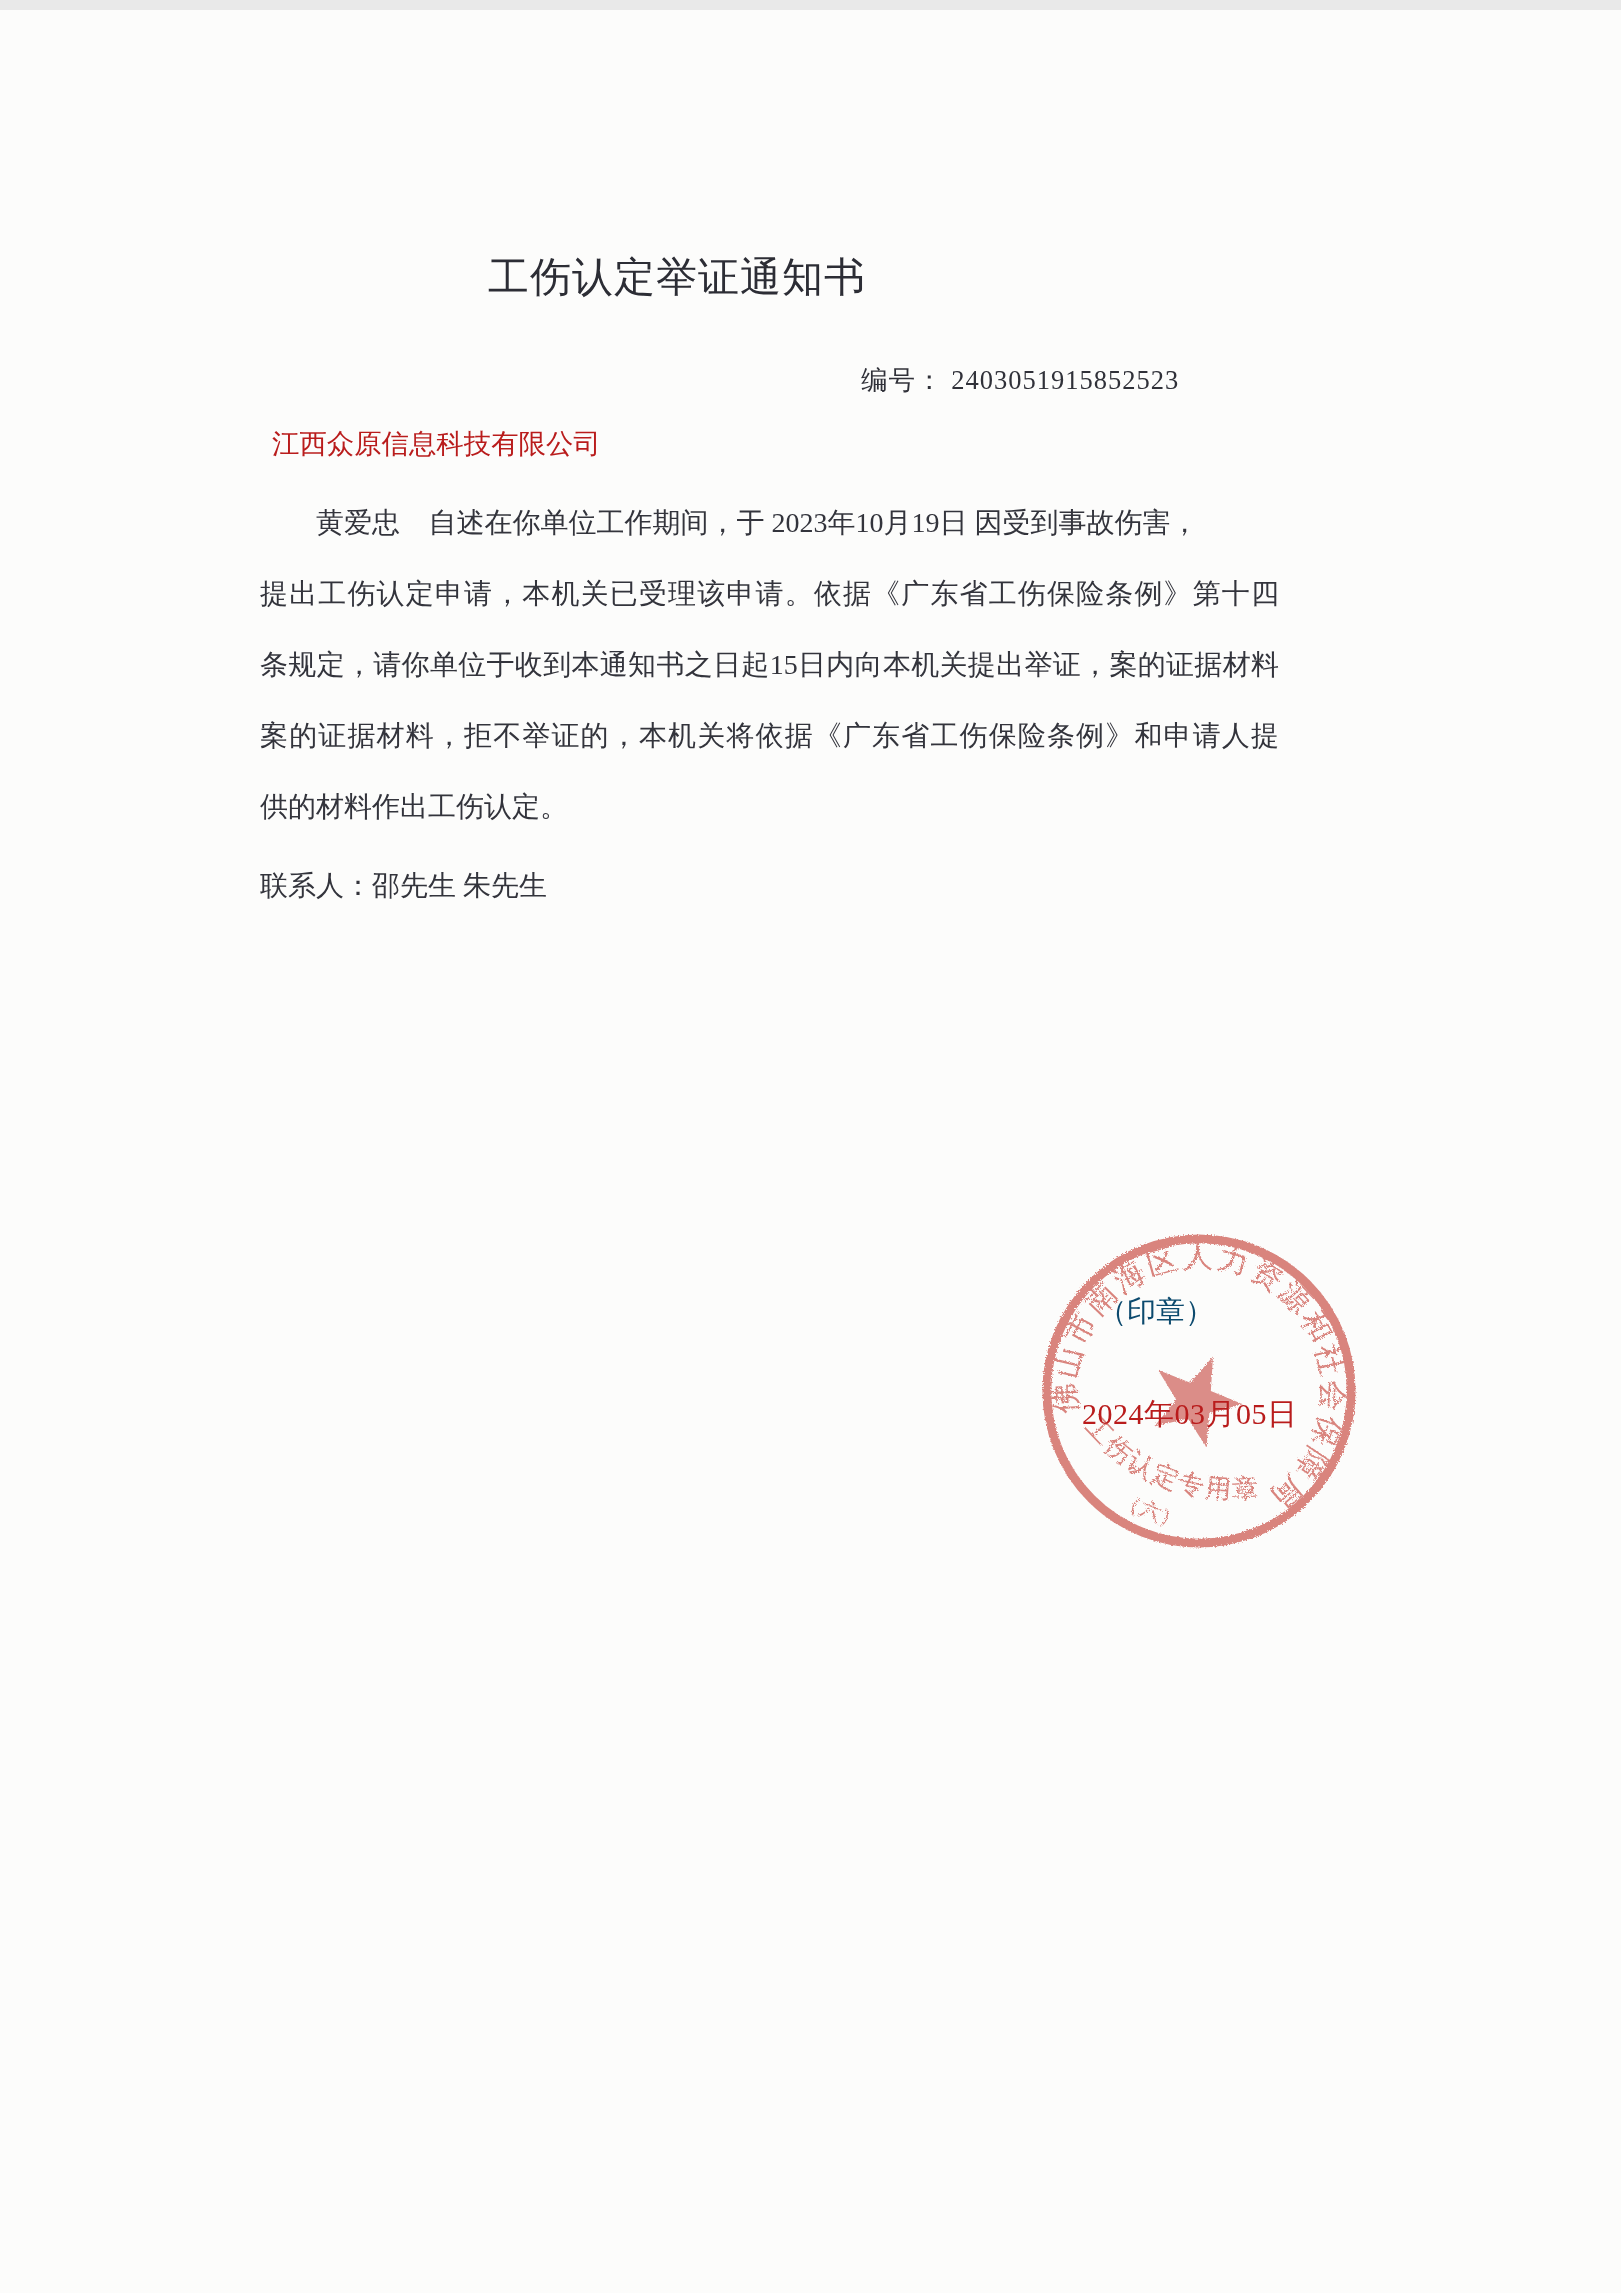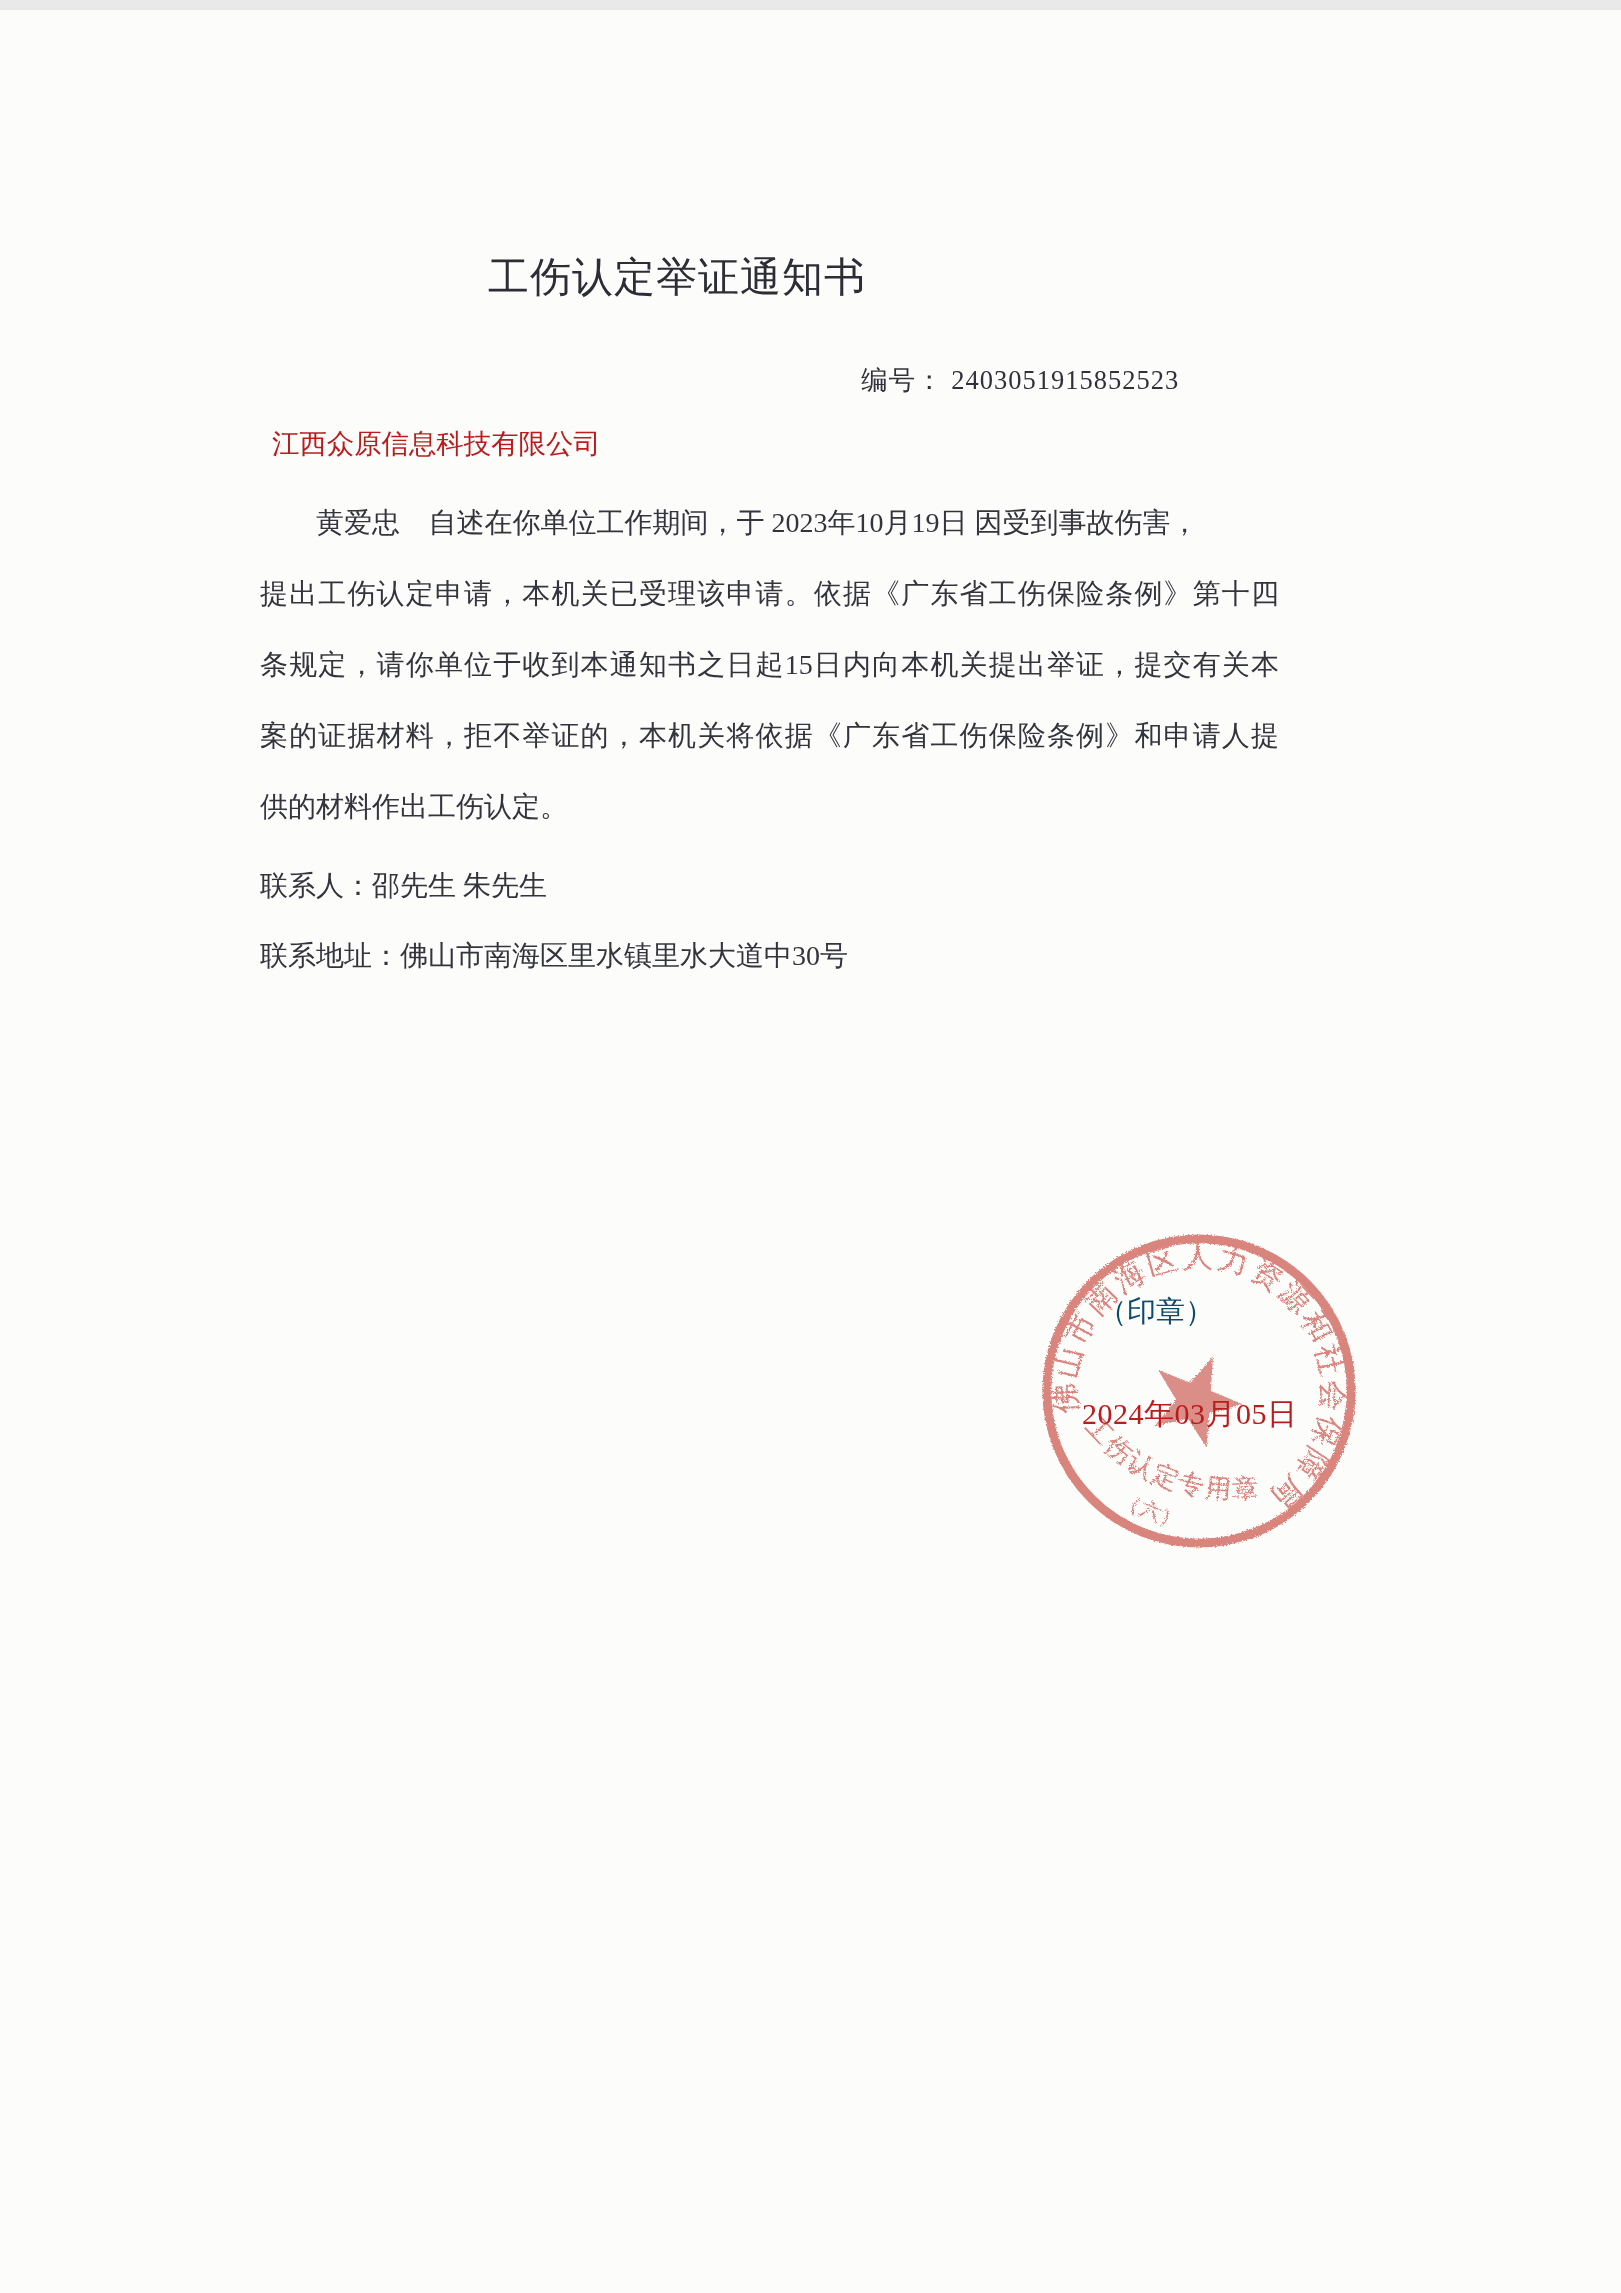--- a/index.html
+++ b/index.html
@@ -73,28 +73,27 @@
   <div class="doc-number">编号： 2403051915852523</div>
 
   <div class="recipient">江西众原信息科技有限公司</div>
 
   <div class="body-block">
     <div class="bline first">
       <span class="name">黄爱忠</span>
       <span class="rest">自述在你单位工作期间，于 2023年10月19日 因受到事故伤害，</span>
     </div>
     <div class="bline just">提出工伤认定申请，本机关已受理该申请。依据《广东省工伤保险条例》第十四</div>
-    <div class="bline just">条规定，请你单位于收到本通知书之日起15日内向本机关提出举证，提交有关本</div>
+    <div class="bline just">条规定，请你单位于收到本通知书之日起15日内向本机关提出举证，案的证据材料</div>
     <div class="bline just">案的证据材料，拒不举证的，本机关将依据《广东省工伤保险条例》和申请人提</div>
     <div class="bline">供的材料作出工伤认定。</div>
   </div>
 
   <div class="contacts-block">
     <div class="bline">联系人：邵先生 朱先生</div>
-    <div class="bline">联系地址：佛山市南海区里水镇里水大道中30号</div>
   </div>
 
   <div class="stamp-wrap">
     <svg width="320" height="320" viewBox="0 0 326 326">
       <defs>
         <path id="ringPath" d="M 60,235 A 126,126 0 1 1 266,235" fill="none"></path>
         <path id="bannerPath" d="M 66,240 Q 163,292 260,240" fill="none"></path>
         <filter id="inkRough" x="-10%" y="-10%" width="120%" height="120%">
           <feTurbulence type="fractalNoise" baseFrequency="0.7" numOctaves="2" result="n"></feTurbulence>
           <feDisplacementMap in="SourceGraphic" in2="n" scale="4"></feDisplacementMap>

